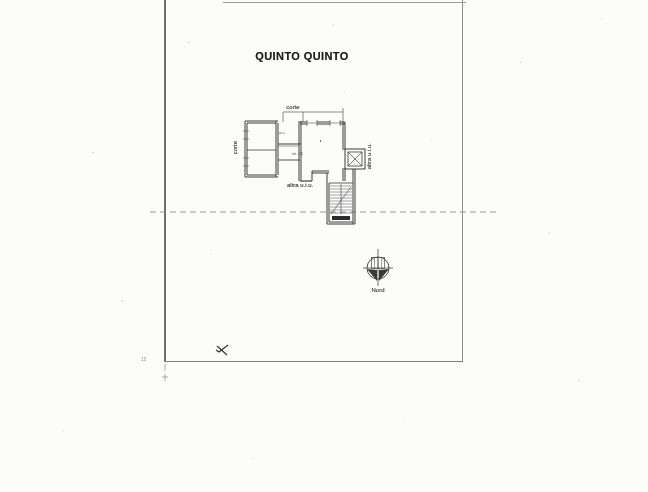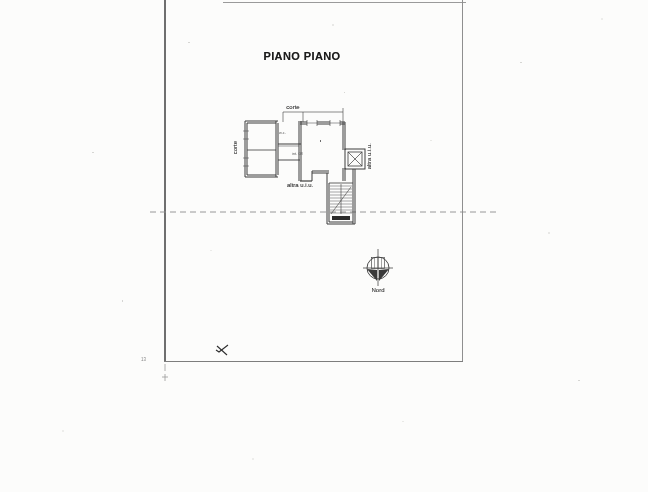--- a/index.html
+++ b/index.html
@@ -127,21 +127,21 @@
       <path d="M217,346 L227,355"></path>
       <path d="M228,345 L219,352 L216,350"></path>
     </g>
 
     <g stroke="#9a9a9a" stroke-width="0.8" fill="none">
       <path d="M165,364 L165,371"></path>
       <path d="M165,374 L165,381 M162,377 L168,377"></path>
     </g>
   </svg>
 
-  <div id="title" class="lbl">PIANO PIANO</div>
+  <div id="title" class="lbl">QUINTO QUINTO</div>
 
   <div id="corte-top" class="lbl small-lbl">corte</div>
 
   <div id="corte-left" class="lbl small-lbl">corte</div>
 
   <div id="wc-lbl" class="lbl tiny-lbl">w.c.</div>
 
   <div id="int-lbl" class="lbl tiny-lbl">int. 08</div>
 
   <div id="altra-bottom" class="lbl small-lbl">altra u.i.u.</div>

